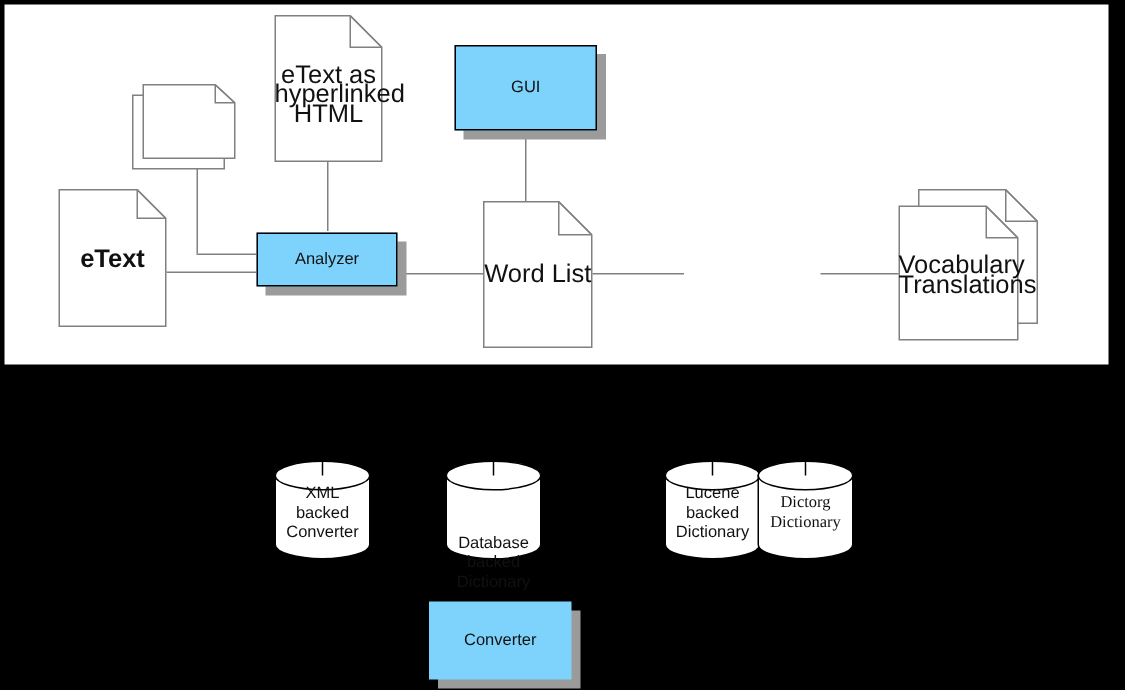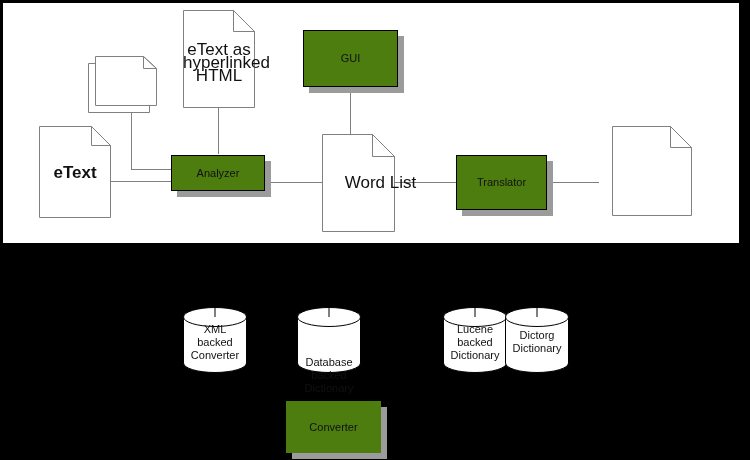--- a/index.html
+++ b/index.html
@@ -22,21 +22,21 @@
   }
 
   
   .proc{position:absolute;}
   .proc .shadow{
     position:absolute;left:6px;top:6px;width:100%;height:100%;
     background:#9b9b9b;
   }
   .proc .face{
     position:absolute;left:0;top:0;width:100%;height:100%;
-    background:#4d7c0f;border:1.5px solid #000;box-sizing:border-box;
+    background:#7dd3fc;border:1.5px solid #000;box-sizing:border-box;
     display:flex;align-items:center;justify-content:center;
   }
   .proc .face span{font-size:11px;color:#111;text-align:center;line-height:13px;}
 
   
   .proc.noborder .face{border:none;}
 
   
   .doc{position:absolute;}
   .doc svg{position:absolute;left:0;top:0;overflow:visible;}
@@ -124,44 +124,47 @@
     </div>
   </div>
 
   <div class="proc" style="left:171px;top:155px;width:94px;height:36px;">
     <div class="shadow"></div>
     <div class="face">
       <span>Analyzer</span>
     </div>
   </div>
 
-  <div class="doc" style="left:322px;top:134px;width:73px;height:82px;padding-left:44px;">
+  <div class="doc" style="left:322px;top:134px;width:73px;height:82px;">
     <svg width="73" height="98" viewBox="0 0 73 98">
       <path d="M0.5 0.5 H50.5 L72.5 22.5 V97.5 H0.5 Z" fill="#ffffff" stroke="#808080" stroke-width="1"></path>
       <path d="M50.5 0.5 V22.5 H72.5" fill="none" stroke="#808080" stroke-width="1"></path>
       <path d="M50.5 0.5 L72.5 22.5" fill="none" stroke="#808080" stroke-width="1"></path>
     </svg>
     <div class="dlabel" style="top:42px;">Word List</div>
   </div>
 
-  <div class="proc" style="left:456px;top:155px;width:91px;height:55px;">
-    <div class="shadow"></div>
-    <div class="face">
-      <span>Translator</span>
-    </div>
-  </div>
 
   <div class="doc" style="left:612px;top:126px;width:80px;height:90px;">
     <svg width="80" height="90" viewBox="0 0 80 90">
       <path d="M0.5 0.5 H58.5 L79.5 21.5 V89.5 H0.5 Z" fill="#ffffff" stroke="#808080" stroke-width="1"></path>
       <path d="M58.5 0.5 V21.5 H79.5" fill="none" stroke="#808080" stroke-width="1"></path>
       <path d="M58.5 0.5 L79.5 21.5" fill="none" stroke="#808080" stroke-width="1"></path>
     </svg>
   </div>
 
+  <div class="doc" style="left:599px;top:137px;width:80px;height:90px;">
+    <svg width="80" height="90" viewBox="0 0 80 90">
+      <path d="M0.5 0.5 H58.5 L79.5 21.5 V89.5 H0.5 Z" fill="#ffffff" stroke="#808080" stroke-width="1"></path>
+      <path d="M58.5 0.5 V21.5 H79.5" fill="none" stroke="#808080" stroke-width="1"></path>
+      <path d="M58.5 0.5 L79.5 21.5" fill="none" stroke="#808080" stroke-width="1"></path>
+    </svg>
+    <div class="dlabel" style="top:33px;">Vocabulary
+Translations</div>
+  </div>
 
   <div class="cyl" style="left:183px;top:307px;width:64px;height:66px;">
     <svg width="64" height="66" viewBox="0 0 64 66">
       <path d="M0.5 10 V56 A31.5 9.5 0 0 0 63.5 56 V10 Z" fill="#ffffff" stroke="#000000" stroke-width="1"></path>
       <ellipse cx="32" cy="10" rx="31.5" ry="9.5" fill="#ffffff" stroke="#000000" stroke-width="1"></ellipse>
       <line x1="32" y1="0.6" x2="32" y2="10" stroke="#000000" stroke-width="1"></line>
     </svg>
     <div class="clabel" style="top:16px;">XML
 backed
 Converter</div>
@@ -182,21 +185,21 @@
     <svg width="64" height="66" viewBox="0 0 64 66">
       <path d="M0.5 10 V56 A31.5 9.5 0 0 0 63.5 56 V10 Z" fill="#ffffff" stroke="#000000" stroke-width="1"></path>
       <ellipse cx="32" cy="10" rx="31.5" ry="9.5" fill="#ffffff" stroke="#000000" stroke-width="1"></ellipse>
       <line x1="32" y1="0.6" x2="32" y2="10" stroke="#000000" stroke-width="1"></line>
     </svg>
     <div class="clabel" style="top:16px;">Lucene
 backed
 Dictionary</div>
   </div>
 
-  <div class="cyl" style="left:505px;top:307px;width:64px;height:66px;">
+  <div class="cyl" style="left:505px;top:307px;width:64px;height:66px;font-family:Liberation Serif, serif;">
     <svg width="64" height="66" viewBox="0 0 64 66">
       <path d="M0.5 10 V56 A31.5 9.5 0 0 0 63.5 56 V10 Z" fill="#ffffff" stroke="#000000" stroke-width="1"></path>
       <ellipse cx="32" cy="10" rx="31.5" ry="9.5" fill="#ffffff" stroke="#000000" stroke-width="1"></ellipse>
       <line x1="32" y1="0.6" x2="32" y2="10" stroke="#000000" stroke-width="1"></line>
     </svg>
     <div class="clabel" style="top:22px;">Dictorg
 Dictionary</div>
   </div>
 
   <div class="proc noborder" style="left:286px;top:401px;width:95px;height:52px;">

